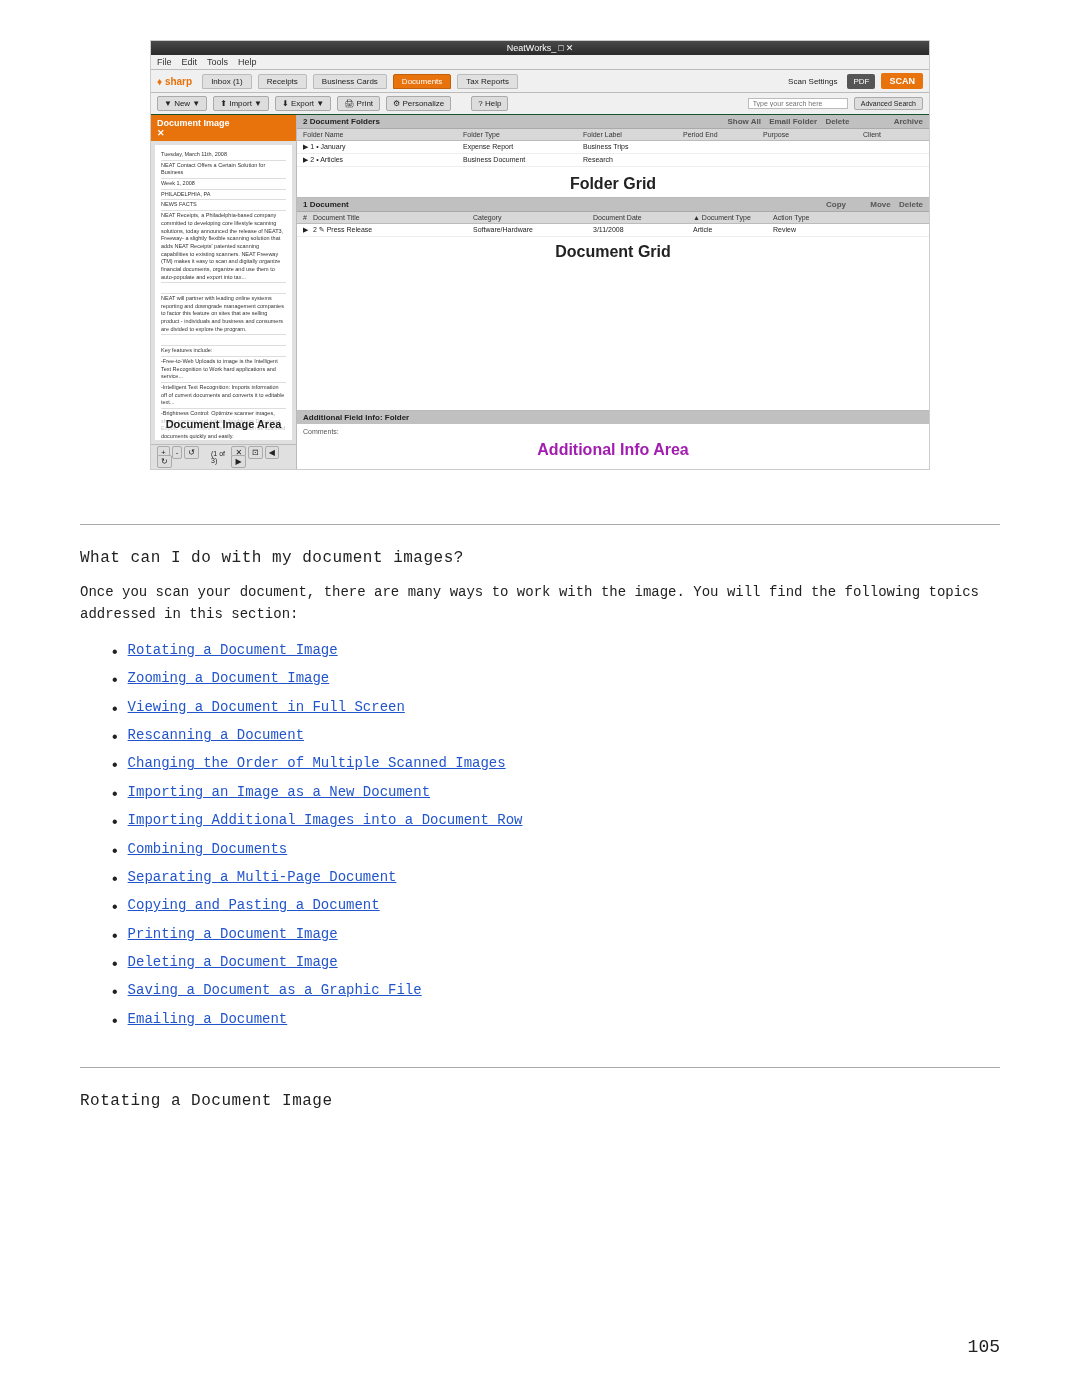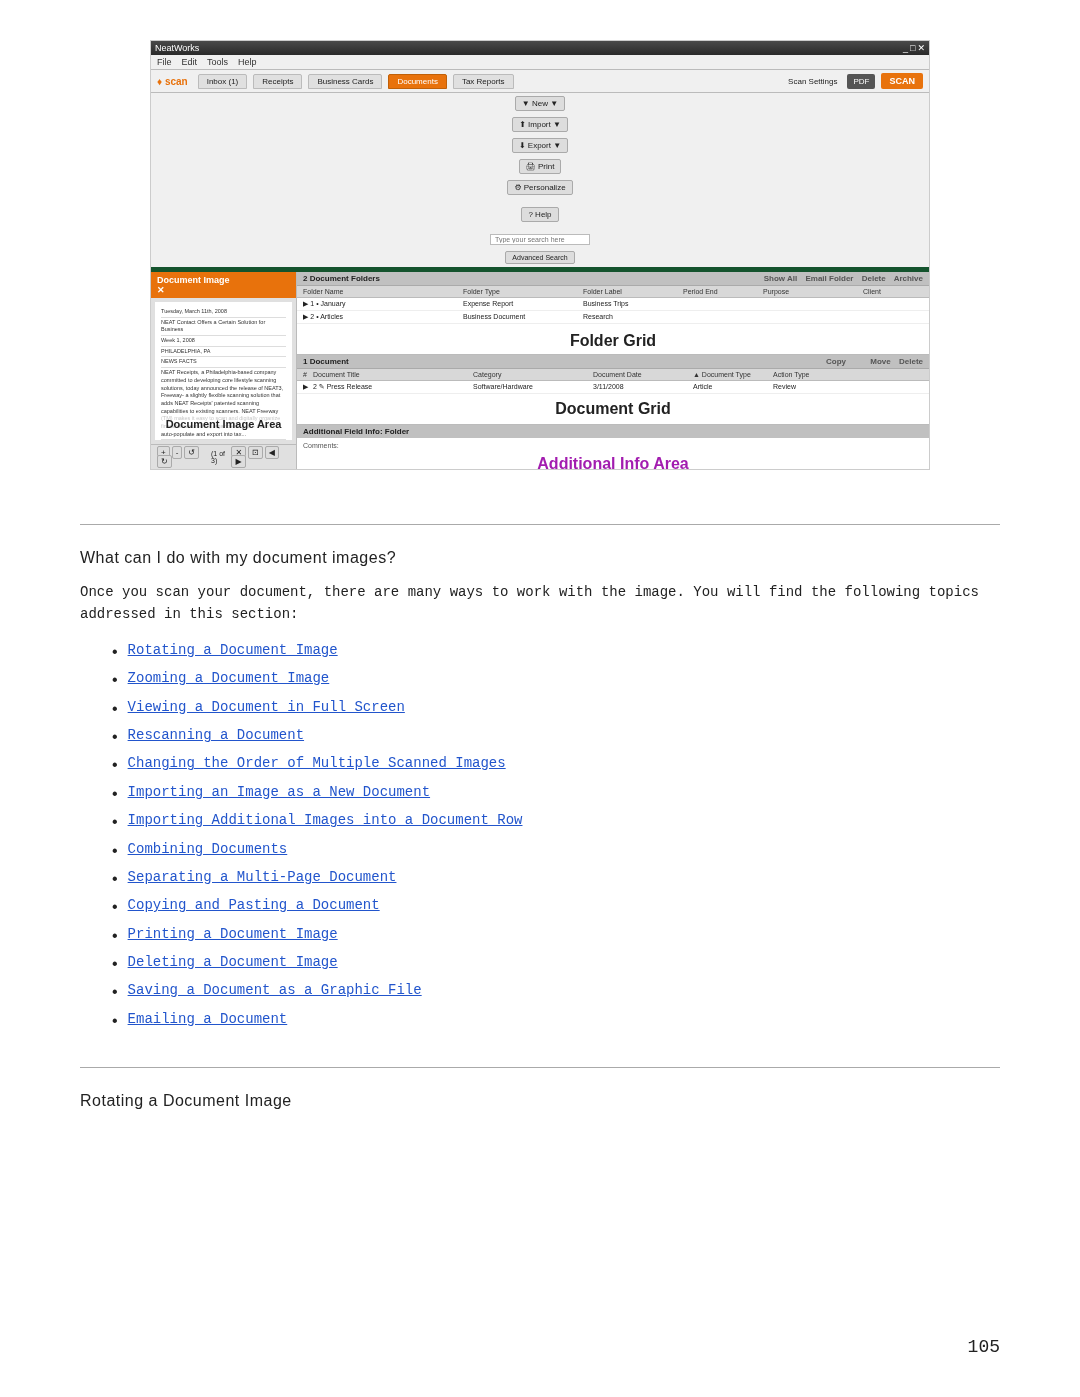--- a/index.html
+++ b/index.html
@@ -48,21 +48,21 @@
       font-size: 9px;
     }
 
     .nw-titlebar {
       background: linear-gradient(to bottom, #4a4a4a, #2a2a2a);
       color: #fff;
       padding: 2px 4px;
       font-size: 9px;
       display: flex;
       align-items: center;
-      justify-content: space-between;
+      justify-content: center;
     }
     .nw-titlebar-buttons { display: flex; gap: 2px; font-size: 9px; }
 
     .nw-menubar {
       background: #f0f0f0;
       border-bottom: 1px solid #bbb;
       padding: 2px 6px;
       display: flex;
       gap: 10px;
       font-size: 9px;
@@ -262,21 +262,21 @@
 
     
     .section-divider {
       border: none;
       border-top: 1px solid #aaa;
       margin: 24px 0;
     }
 
     
     .section-heading {
-      font-family: Liberation Sans, sans-serif;
+      font-family: Liberation Mono, monospace;
       font-size: 16px;
       font-weight: normal;
       margin-bottom: 14px;
       color: #222;
       letter-spacing: 0.5px;
     }
 
     
     .body-text {
       font-family: 'Courier New', monospace;
@@ -356,34 +356,34 @@
 
         <div class="nw-menubar">
           <span>File</span>
           <span>Edit</span>
           <span>Tools</span>
           <span>Help</span>
         </div>
 
         <div class="nw-toolbar">
 
-          <span style="color:#e8720c; font-weight:bold; font-size:10px; margin-right:4px;">♦ scan</span>
+          <span style="color:#e8720c; font-weight:bold; font-size:10px; margin-right:4px;">♦ sharp</span>
 
           <span class="nw-tab">Inbox (1)</span>
           <span class="nw-tab">Receipts</span>
           <span class="nw-tab">Business Cards</span>
           <span class="nw-tab active">Documents</span>
           <span class="nw-tab">Tax Reports</span>
           <span style="flex:1"></span>
           <span style="font-size:8px; margin-right:4px;">Scan Settings</span>
           <span class="nw-pdf-btn">PDF</span>
           <span class="nw-scan-btn">SCAN</span>
         </div>
 
-        <div class="nw-toolbar" style="border-bottom:5px solid #14532d;flex-direction:column;">
+        <div class="nw-toolbar" style="border-bottom:1px solid #14532d;">
           <span class="nw-nav-btn">▼ New ▼</span>
           <span class="nw-nav-btn">⬆ Import ▼</span>
           <span class="nw-nav-btn">⬇ Export ▼</span>
           <span class="nw-nav-btn">🖨 Print</span>
           <span class="nw-nav-btn">⚙ Personalize</span>
           <span style="width:8px;"></span>
           <span class="nw-nav-btn">? Help</span>
           <span style="flex:1;"></span>
           <input style="font-size: 7px; padding: 1px 4px; border: 1px solid rgb(187, 187, 187); width: 100px;" placeholder="Type your search here">
           <span class="nw-nav-btn" style="font-size:7px;">Advanced Search</span>
@@ -434,21 +434,21 @@
           </div>
 
           <div class="nw-right-panel">
 
             <div class="nw-section-header">
               <span>2 Document Folders</span>
               <div>
                 <span style="margin-right:6px; color:#555;">Show All</span>
                 <span style="margin-right:6px; color:#555;">Email Folder</span>
                 <span style="margin-right:6px; color:#555;">Delete</span>
-                <span style="color:#555;">Archive</span>
+                <span style="color:#555;margin-left:36px;">Archive</span>
               </div>
             </div>
             <div class="nw-grid">
               <div class="nw-grid-header">
                 <span class="nw-col1">Folder Name</span>
                 <span class="nw-col2">Folder Type</span>
                 <span class="nw-col3">Folder Label</span>
                 <span class="nw-col4">Period End</span>
                 <span class="nw-col5">Purpose</span>
                 <span class="nw-col6">Client</span>

